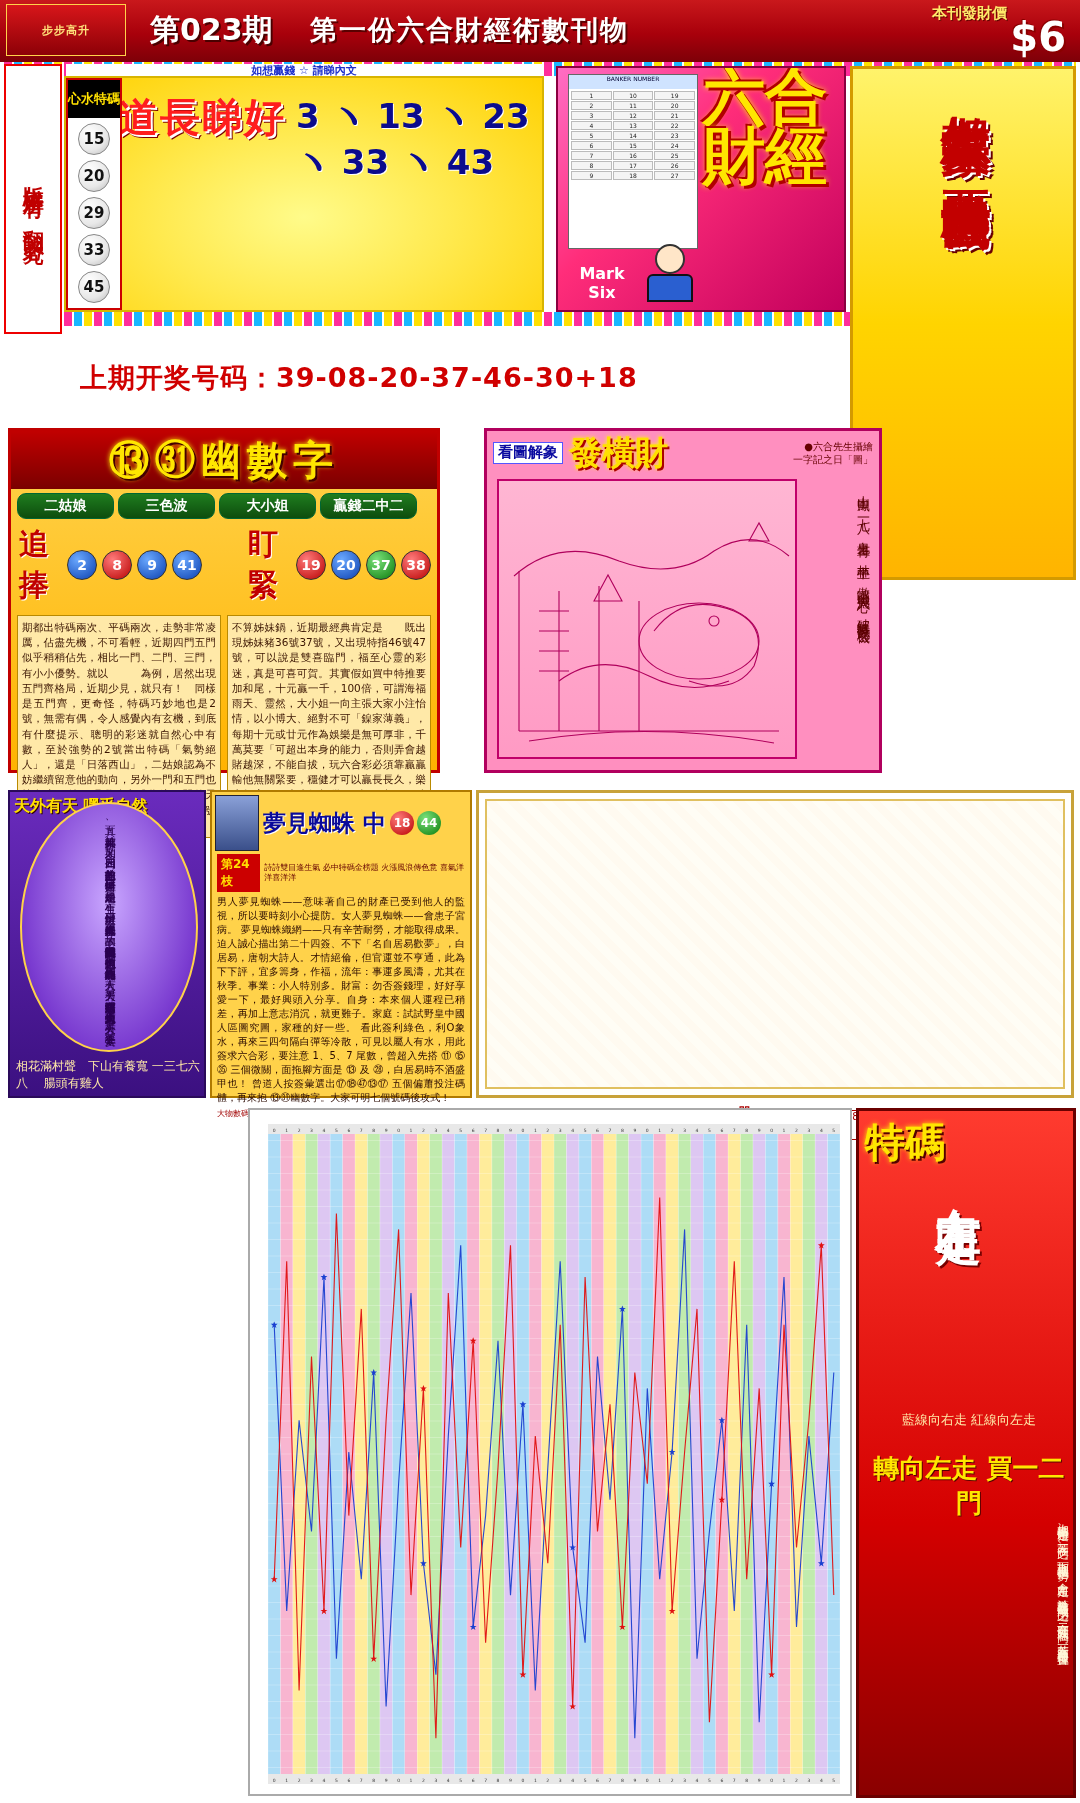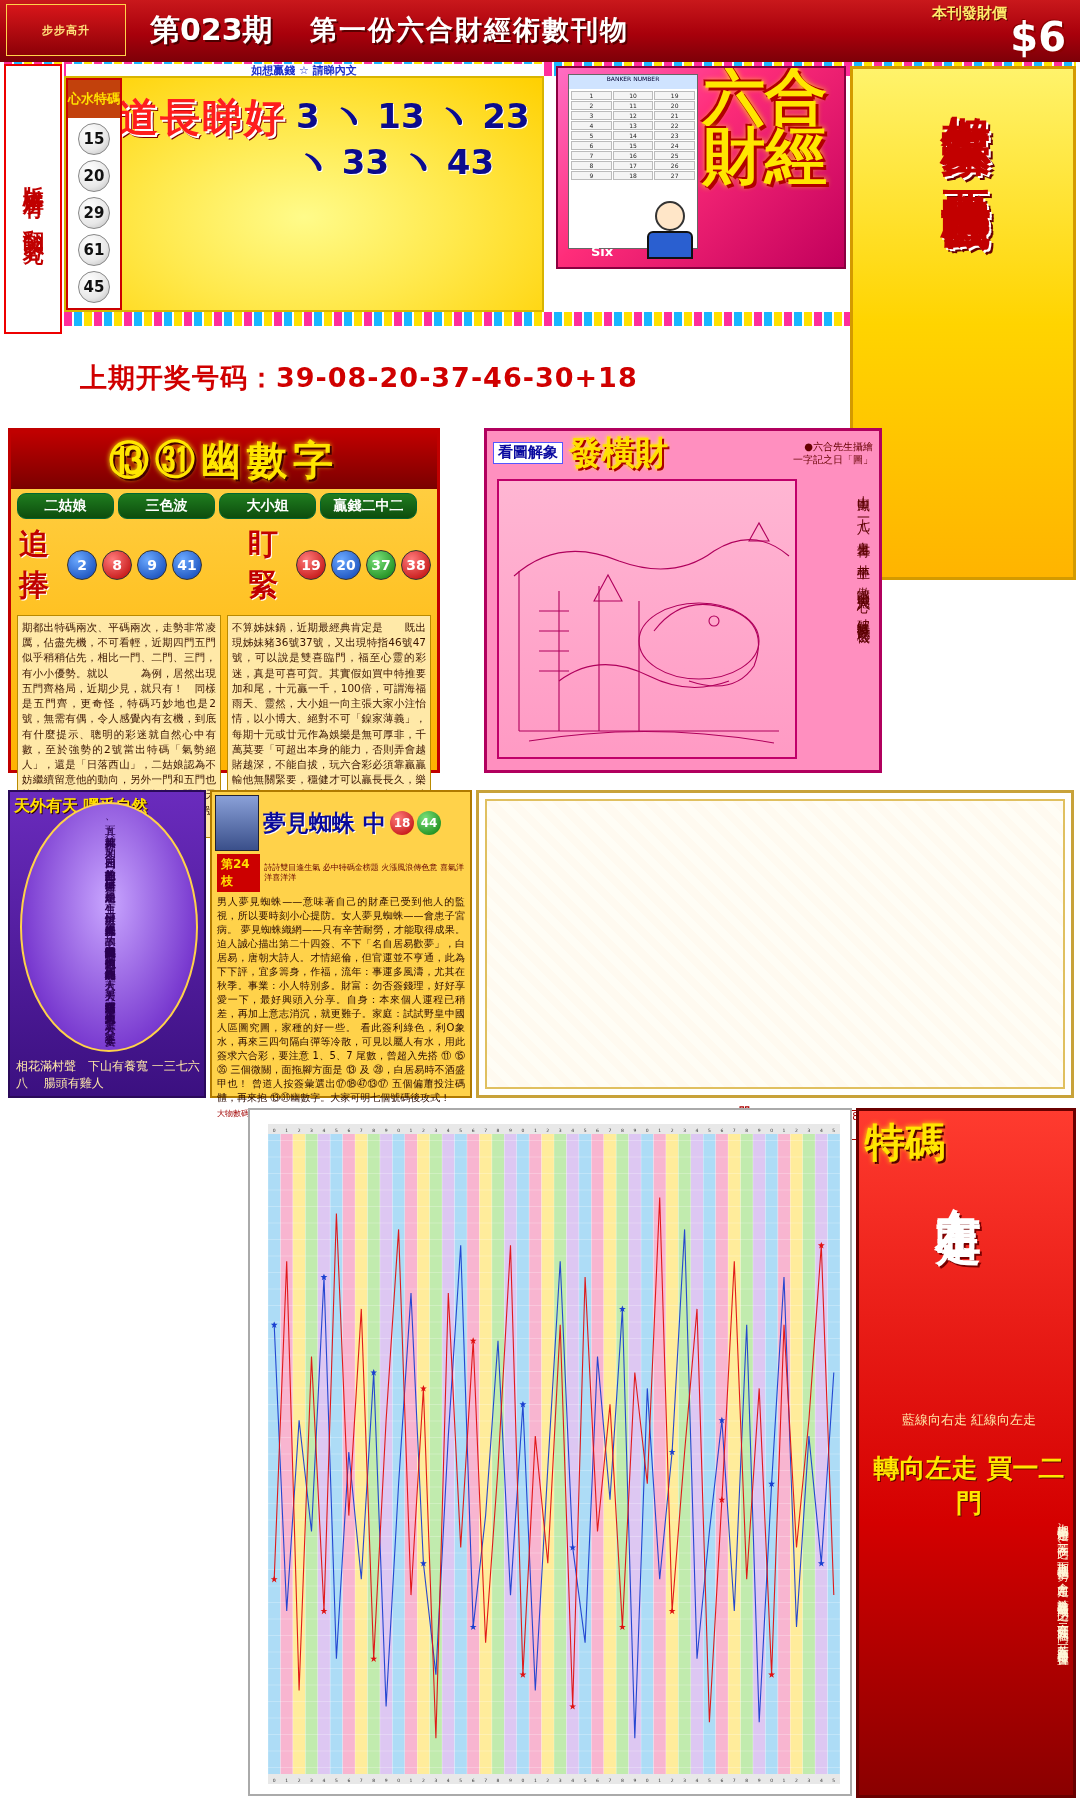--- a/index.html
+++ b/index.html
@@ -93,33 +93,33 @@
     font-size: 34px; font-weight:bold; color:#0b0b8c;
     text-shadow: 1px 1px 0 #fff;
   }
 
   
   .lucky-col {
     position:absolute; left:66px; top:78px; width:56px; height:232px;
     background:#ffffff; border:2px solid #c00;
   }
   .lucky-head {
-    height:38px; background:#c2410c; color:#ffe000; font-size:13px; font-weight:bold;
+    height:38px; background:#000000; color:#ffe000; font-size:13px; font-weight:bold;
     display:flex; align-items:center; justify-content:center; line-height:1.1; text-align:center;
   }
   .lucky-ball {
     width:32px;height:32px;border-radius:50%; margin: 5px auto;
     background: radial-gradient(circle at 35% 30%, #ffffff, #e8e8e8 60%, #b9b9b9);
     border:1px solid #888; color:#111; font-size:15px; font-weight:bold;
     display:flex;align-items:center;justify-content:center;
   }
 
   
   .cover-box {
-    position:absolute; left:556px; top:66px; width:290px; height:203px;
+    position:absolute; left:556px; top:66px; width:290px; height:246px;
     background: linear-gradient(135deg,#ff6ec4 0%, #ff2d7a 40%, #c2005c 100%);
     border:2px solid #8a0040; overflow:hidden;
   }
   .cover-table {
     position:absolute; left:10px; top:6px; width:130px; height:175px;
     background:#fff; border:1px solid #666; font-size:5px;
   }
   .cover-table .ct-head { background:#cfe3ff; height:14px; font-size:6px; text-align:center; color:#003; }
   .cover-grid { display:grid; grid-template-columns:repeat(3,1fr); gap:1px; padding:2px; }
   .cover-grid div {
@@ -128,21 +128,21 @@
   .cover-bigtitle {
     position:absolute; right:4px; top:0px; width:150px; height:210px;
   }
   .cover-bigtitle span {
     display:block; font-size:62px; font-weight:bold; color:#ffe600;
     text-shadow: 3px 3px 0 #b10000, -2px -2px 0 #b10000, 0 0 6px #ff0;
     line-height: .95; text-align:center;
   }
   .mark-six {
     position:absolute; left:14px; bottom:8px; width:60px; color:#fff;
-    font-size:13px; font-weight:bold; text-align:center;
+    font-size:16px; font-weight:bold; text-align:center;
   }
   .cover-figure {
     position:absolute; left:86px; bottom:6px; width:52px; height:60px;
   }
   .cover-figure .head{width:30px;height:30px;border-radius:50%;background:#ffe6c8;border:2px solid #333;margin:0 auto;}
   .cover-figure .body{width:46px;height:28px;background:#2a5fd0;border:2px solid #111;margin:0 auto;border-radius:6px 6px 0 0;}
 
   
   .right-strip {
     position:absolute; left:850px; top:66px; width:226px; height:514px;
@@ -361,21 +361,21 @@
     <div class="hero-title">華道長睇好</div>
     <div class="hero-nums">3 ヽ 13 ヽ 23 ヽ 33 ヽ 43</div>
   </div>
 
   <div class="lucky-col">
     <div class="lucky-head">心水特碼</div>
     <div id="lucky-balls">
         <div class="lucky-ball">15</div>
         <div class="lucky-ball">20</div>
         <div class="lucky-ball">29</div>
-        <div class="lucky-ball">61</div>
+        <div class="lucky-ball">33</div>
         <div class="lucky-ball">45</div>
       </div>
   </div>
 
   <div class="cover-box">
     <div class="cover-table">
       <div class="ct-head">BANKER NUMBER</div>
       <div class="cover-grid" id="cover-grid">
           <div>1</div>
           <div>10</div>

